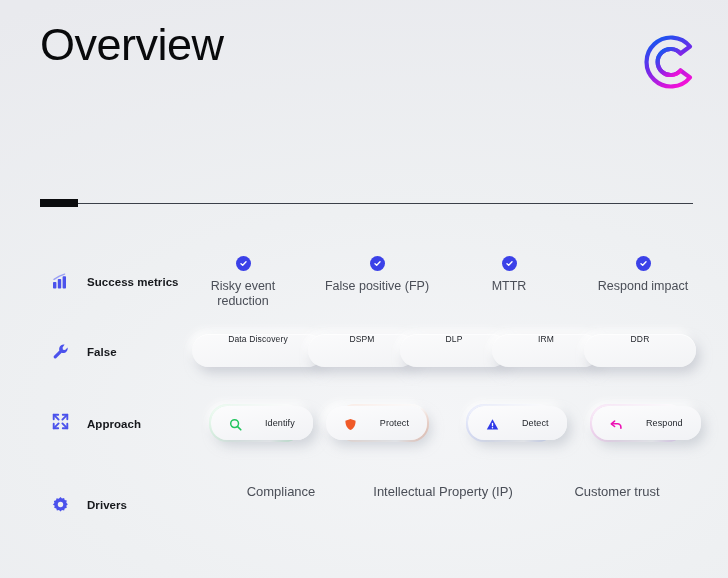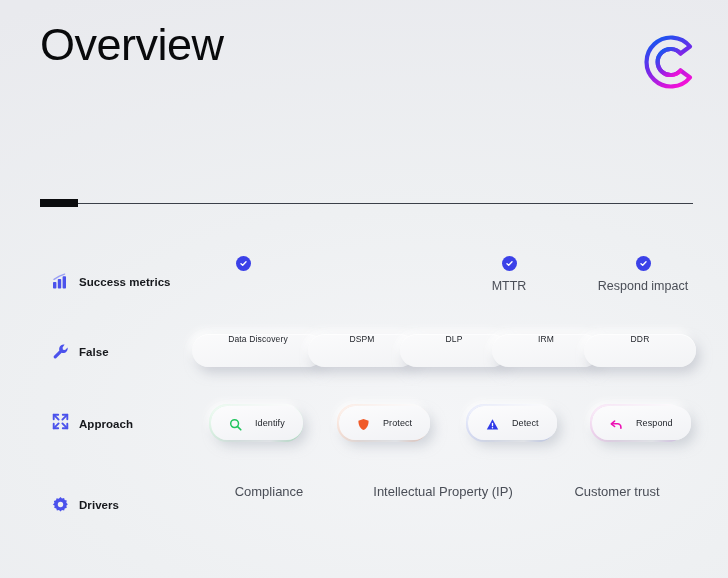--- a/index.html
+++ b/index.html
@@ -76,21 +76,21 @@
     top: 246px;
     width: 728px;
     height: 290px;
   }
 
   .row-label {
     position: absolute;
     left: 52px;
     display: flex;
     align-items: center;
-    gap: 10px;
+    gap: 18px;
   }
   .row-label .ico {
     width: 17px;
     height: 17px;
     flex: 0 0 17px;
     display: block;
   }
   .row-label .txt {
     font-size: 11.5px;
     font-weight: 700;
@@ -168,21 +168,21 @@
   .approach-pill .inner {
     flex: 1;
     border-radius: 16px;
     background: linear-gradient(170deg, #fcfcfd 0%, #f1f2f5 100%);
     box-shadow:
       4px 6px 12px rgba(176,181,192,0.5),
       -3px -4px 9px rgba(255,255,255,0.95);
     display: flex;
     align-items: center;
     justify-content: center;
-    gap: 13px;
+    gap: 23px;
     padding: 0 18px;
   }
   .approach-pill .label {
     font-size: 9px;
     color: #23262c;
     white-space: nowrap;
     letter-spacing: 0.1px;
   }
   .approach-pill .aico {
     width: 13px;
@@ -284,22 +284,31 @@
       </span>
       <span class="txt">Drivers</span>
     </div>
 
     <div class="metric" style="left:243px">
       <div class="badge">
         <svg viewBox="0 0 10 10" width="9" height="9" aria-hidden="true">
           <path d="M2.2 5.2 L4.1 7 L7.8 3.1" fill="none" stroke="#ffffff" stroke-width="1.5" stroke-linecap="round" stroke-linejoin="round"></path>
         </svg>
       </div>
-    </div>
-
+      <div class="label">Risky event reduction</div>
+    </div>
+
+    <div class="metric" style="left:377px">
+      <div class="badge">
+        <svg viewBox="0 0 10 10" width="9" height="9" aria-hidden="true">
+          <path d="M2.2 5.2 L4.1 7 L7.8 3.1" fill="none" stroke="#ffffff" stroke-width="1.5" stroke-linecap="round" stroke-linejoin="round"></path>
+        </svg>
+      </div>
+      <div class="label">False positive (FP)</div>
+    </div>
 
     <div class="metric" style="left:509px">
       <div class="badge">
         <svg viewBox="0 0 10 10" width="9" height="9" aria-hidden="true">
           <path d="M2.2 5.2 L4.1 7 L7.8 3.1" fill="none" stroke="#ffffff" stroke-width="1.5" stroke-linecap="round" stroke-linejoin="round"></path>
         </svg>
       </div>
       <div class="label">MTTR</div>
     </div>
 
@@ -333,21 +342,21 @@
         <span class="aico">
           <svg viewBox="0 0 13 13" width="13" height="13" aria-hidden="true">
             <circle cx="5.6" cy="5.6" r="3.9" fill="none" stroke="#22c55e" stroke-width="1.5"></circle>
             <path d="M8.6 8.6 L11.8 11.8" stroke="#22c55e" stroke-width="1.6" stroke-linecap="round"></path>
           </svg>
         </span>
         <span class="label">Identify</span>
       </div>
     </div>
 
-    <div class="approach-pill" style="left:383px;width:88px;background:linear-gradient(125deg,#fbc7ad 0%,#fdeae0 40%,#ffffff 72%,#f9b395 100%);">
+    <div class="approach-pill" style="left:383px;width:88px;background:linear-gradient(125deg,#fbc7ad 0%,#fdeae0 40%,#ffffff 72%,#f9b395 100%);justify-content:flex-end;">
       <div class="inner">
         <span class="aico">
           <svg viewBox="0 0 13 13" width="13" height="13" aria-hidden="true">
             <path d="M6.5 1 L11.6 2.8 C11.6 7.6 9.6 10.8 6.5 12.1 C3.4 10.8 1.4 7.6 1.4 2.8 Z" fill="#f05a28"></path>
           </svg>
         </span>
         <span class="label">Protect</span>
       </div>
     </div>
 
@@ -369,18 +378,18 @@
         <span class="aico">
           <svg viewBox="0 0 13 13" width="13" height="13" aria-hidden="true">
             <path d="M4.6 3.1 L1.3 5.8 L4.6 8.5" fill="none" stroke="#ec12b4" stroke-width="1.6" stroke-linecap="round" stroke-linejoin="round"></path>
             <path d="M1.8 5.8 H7.5 a3.4 3.4 0 0 1 3.4 3.4 v1.1" fill="none" stroke="#ec12b4" stroke-width="1.6" stroke-linecap="round" stroke-linejoin="round"></path>
           </svg>
         </span>
         <span class="label">Respond</span>
       </div>
     </div>
 
-    <div class="driver" style="left:269px">Compliance</div>
+    <div class="driver" style="left:281px">Compliance</div>
     <div class="driver" style="left:443px">Intellectual Property (IP)</div>
     <div class="driver" style="left:617px">Customer trust</div>
 
   </div>
 </div>
 
 </body></html>

